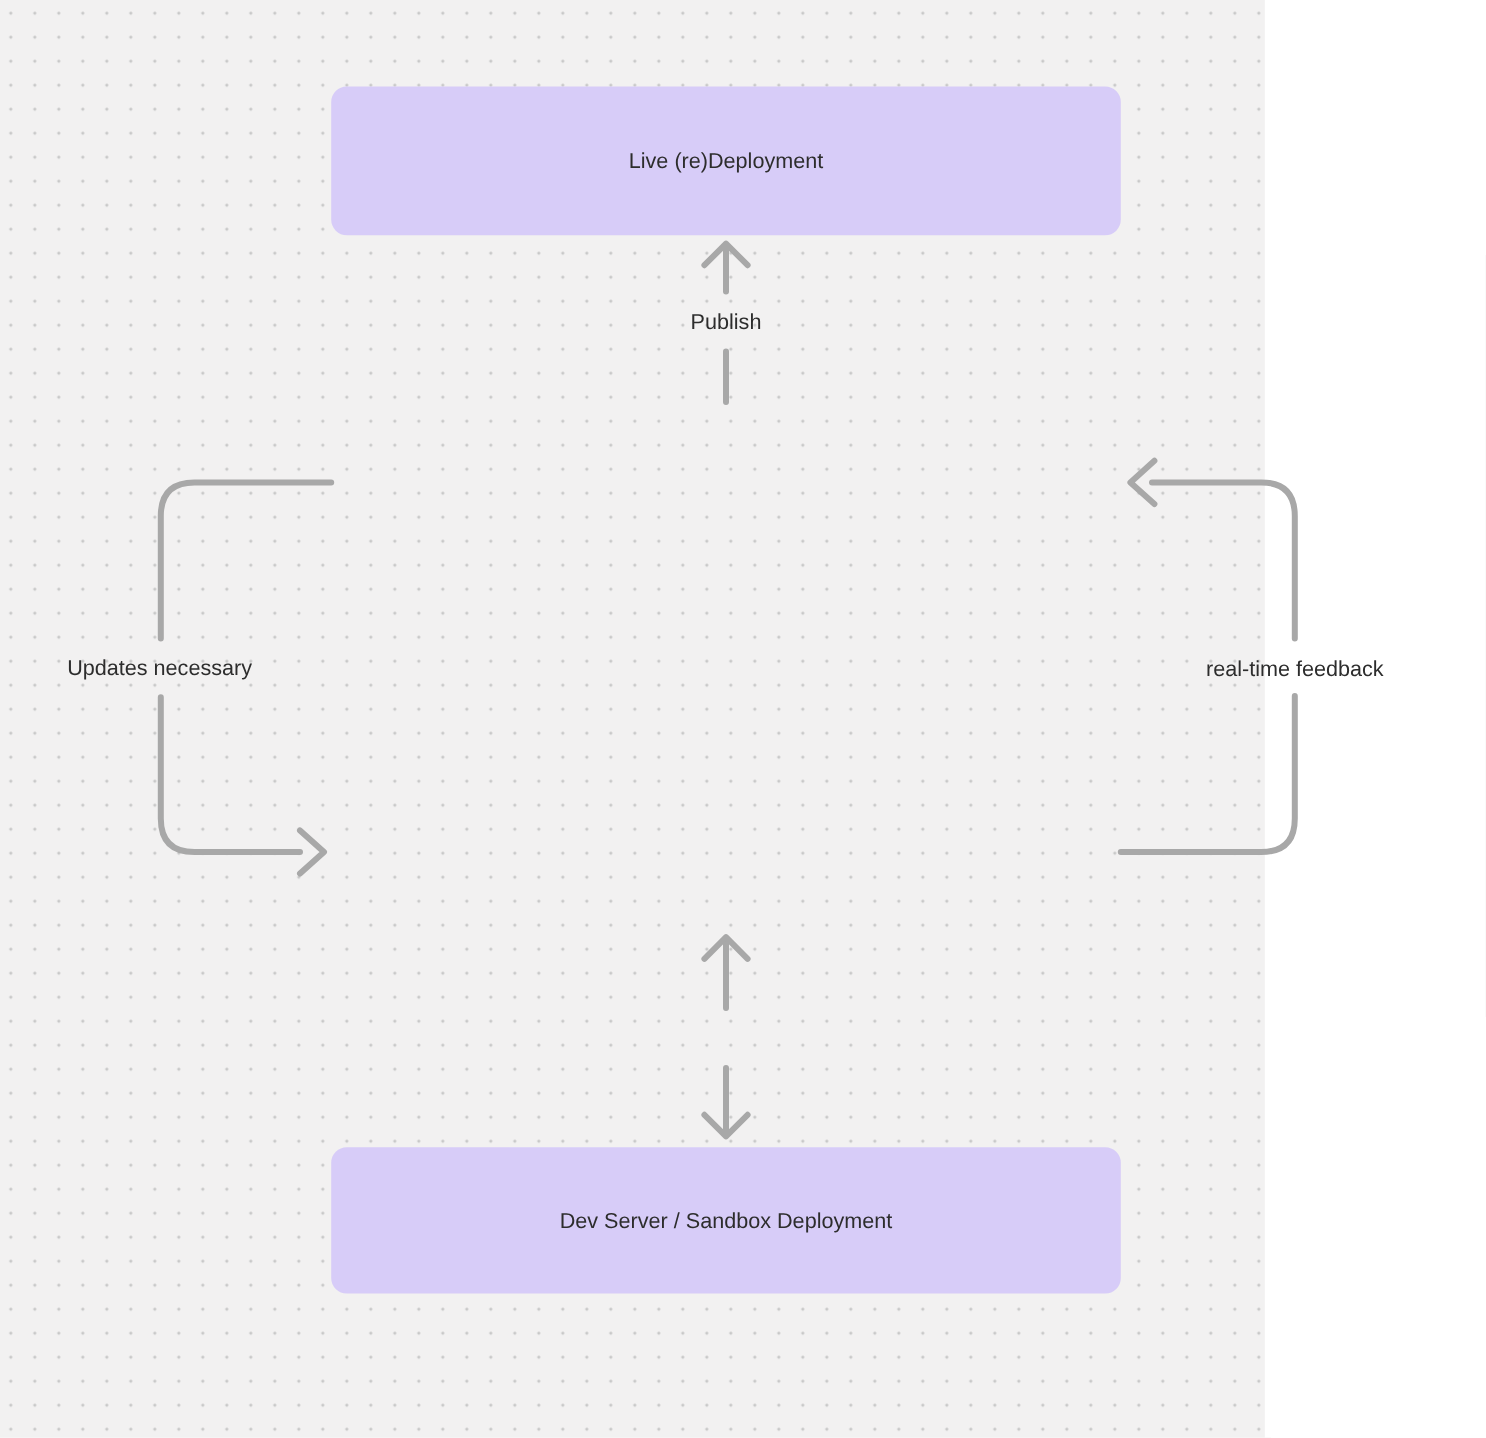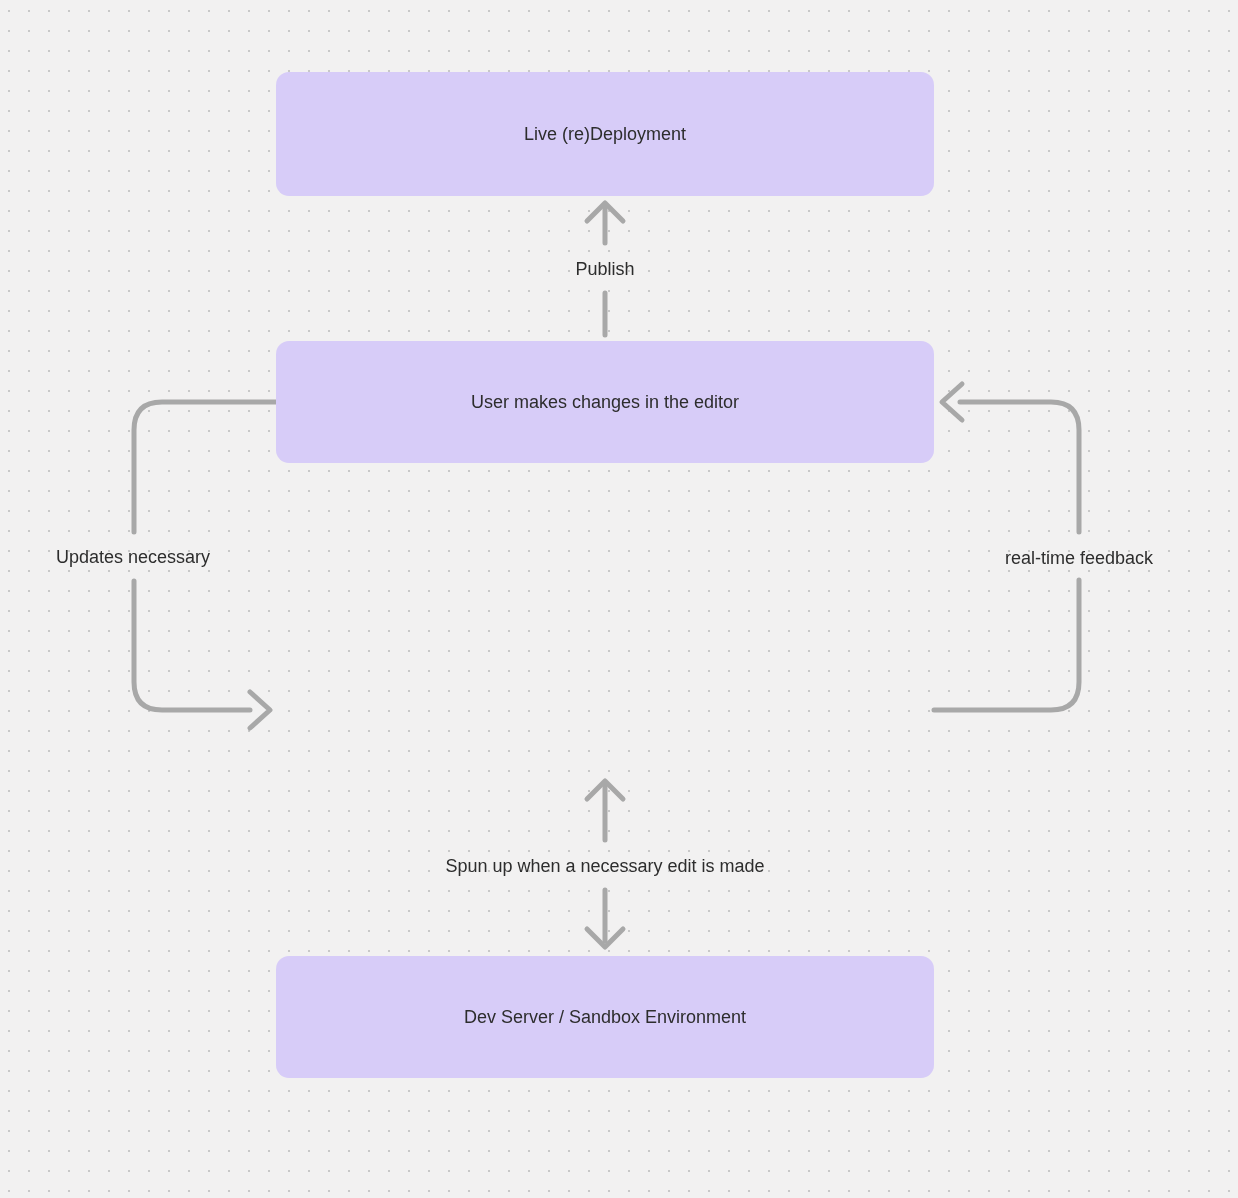--- a/index.html
+++ b/index.html
@@ -3,21 +3,21 @@
 <meta charset="utf-8">
 <style>
   * { margin: 0; padding: 0; box-sizing: border-box; }
   html, body { width: 1238px; height: 1198px; }
   body {
     font-family: "Liberation Sans", "DejaVu Sans", sans-serif;
     overflow: hidden;
   }
   .canvas {
     position: relative;
-    width: 1238px;
+    width: 1054px;
     height: 1198px;
     background-color: var(--bg, #f2f1f1);
     background-image: radial-gradient(circle, var(--dot, #c8c8c8) 1.2px, transparent 1.4px);
     background-size: 20px 20px;
     background-position: -1px 1px;
   }
   .edges {
     position: absolute;
     inset: 0;
     color: var(--arrow, #a8a8a8);
@@ -82,30 +82,26 @@
       <path d="M587 799 L605 781 L623 799"></path>
       <path d="M605 890 V941"></path>
       <path d="M587 929 L605 947 L623 929"></path>
     </g>
   </svg>
 
   <div class="node" style="top:72px; height:124px">
     <span class="node-label">Live (re)Deployment</span>
   </div>
 
-  <div class="node" style="top:341px; height:122px">
-    <span class="node-label">User makes changes in the editor</span>
-  </div>
 
 
   <div class="node" style="top:956px; height:122px">
-    <span class="node-label">Dev Server / Sandbox Environment</span>
+    <span class="node-label">Dev Server / Sandbox Deployment</span>
   </div>
 
   <div class="edge-label" style="left:605px; top:269px">Publish</div>
 
   <div class="edge-label" style="left:133px; top:557px">Updates necessary</div>
 
   <div class="edge-label" style="left:1079px; top:558px">real-time feedback</div>
 
-  <div class="edge-label" style="left:605px; top:866px">Spun up when a necessary edit is made</div>
 
 </div>
 
 </body></html>

